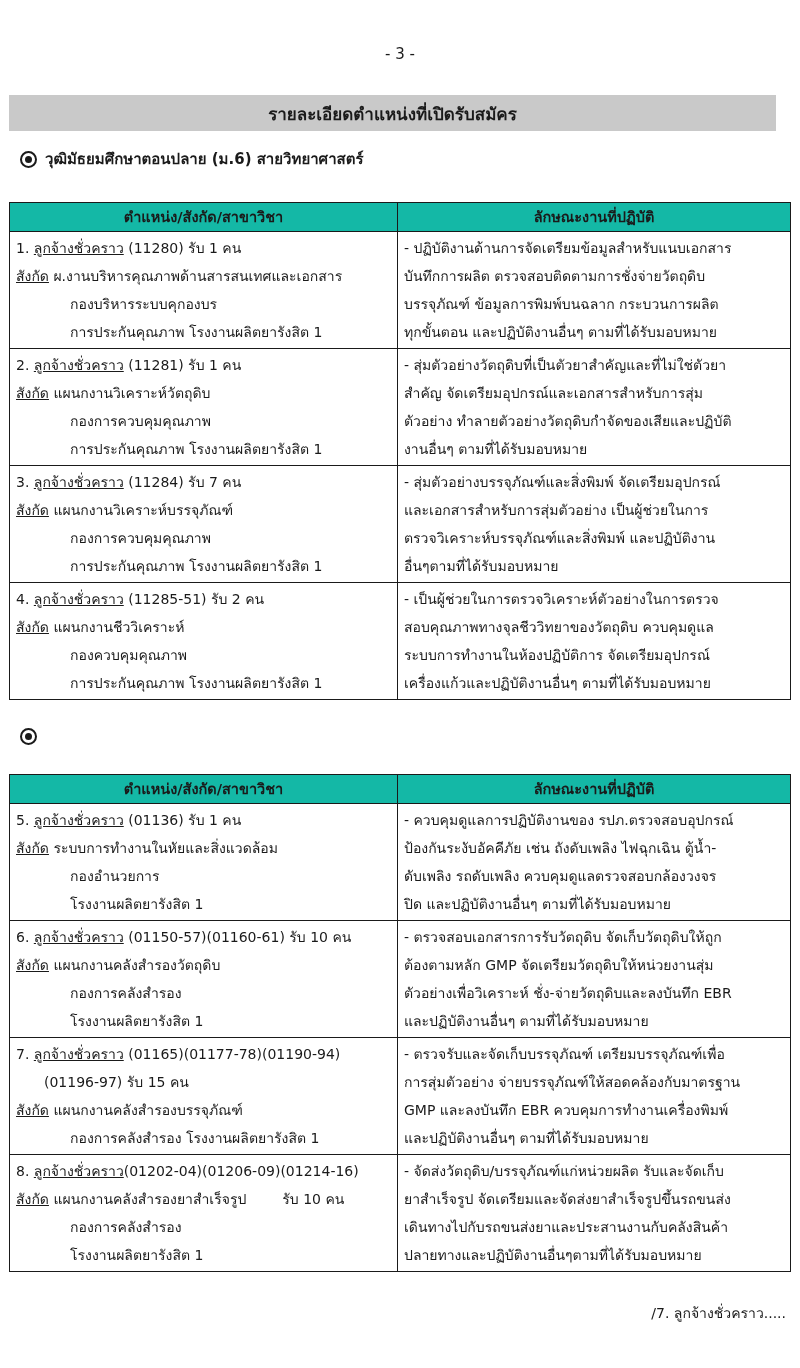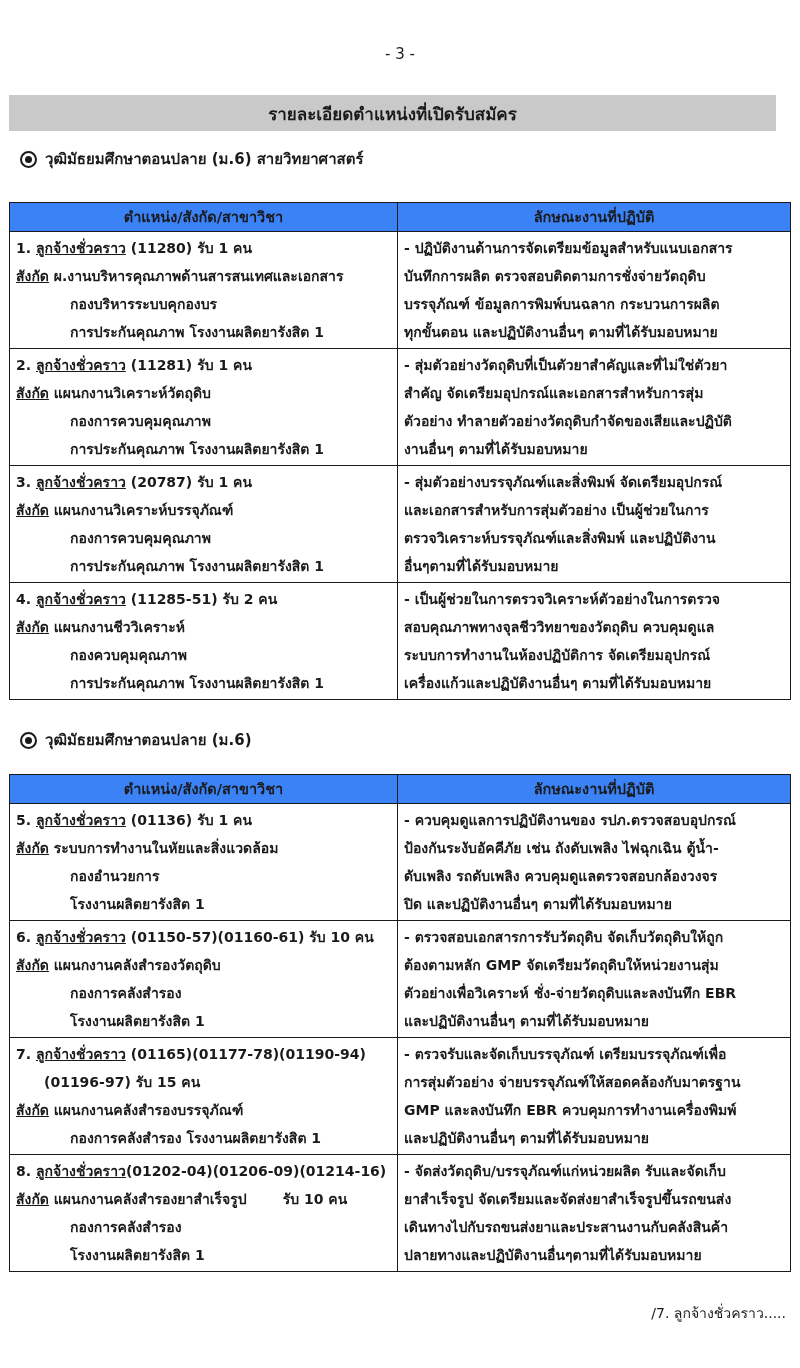--- a/index.html
+++ b/index.html
@@ -29,26 +29,26 @@
   }
   .radio-icon::after {
     content: ""; width: 7px; height: 7px; border-radius: 50%; background: #1a1a1a;
   }
   table.positions {
     position: absolute; left: 9px; width: 782px;
     border-collapse: collapse; table-layout: fixed;
     font-size: 14px; line-height: 28px;
   }
   table.positions th {
-    background: #3b82f6; font-weight: bold; font-size: 14.5px;
+    background: #14b8a6; font-weight: bold; font-size: 14.5px;
     border: 1.5px solid #1a1a1a; height: 26px; padding: 0; text-align: center;
   }
   table.positions td {
     border: 1.5px solid #1a1a1a; vertical-align: top; padding: 2px 6px 2px 6px;
-    white-space: nowrap; overflow: hidden; font-weight: bold;
+    white-space: nowrap; overflow: hidden;
   }
   .col-left { width: 388px; }
   .ul { text-decoration: underline; }
   .indent { padding-left: 54px; display: block; }
   .indent2 { padding-left: 28px; display: block; }
   .line { display: block; }
   .right-gap { display: inline-block; width: 36px; }
   .footer-note {
     position: absolute; top: 1302px; left: 0; width: 786px; text-align: right; font-size: 14px;
   }
@@ -102,21 +102,21 @@
       </td>
       <td>
         <span class="line">- สุ่มตัวอย่างวัตถุดิบที่เป็นตัวยาสำคัญและที่ไม่ใช่ตัวยา</span>
         <span class="line">สำคัญ จัดเตรียมอุปกรณ์และเอกสารสำหรับการสุ่ม</span>
         <span class="line">ตัวอย่าง ทำลายตัวอย่างวัตถุดิบกำจัดของเสียและปฏิบัติ</span>
         <span class="line">งานอื่นๆ ตามที่ได้รับมอบหมาย</span>
       </td>
     </tr>
     <tr>
       <td>
-        <span class="line"><span>3.</span> <span class="ul">ลูกจ้างชั่วคราว</span> <span>(20787) รับ 1 คน</span></span>
+        <span class="line"><span>3.</span> <span class="ul">ลูกจ้างชั่วคราว</span> <span>(11284) รับ 7 คน</span></span>
         <span class="line"><span class="ul">สังกัด</span> <span>แผนกงานวิเคราะห์บรรจุภัณฑ์</span></span>
         <span class="indent">กองการควบคุมคุณภาพ</span>
         <span class="indent">การประกันคุณภาพ โรงงานผลิตยารังสิต 1</span>
       </td>
       <td>
         <span class="line">- สุ่มตัวอย่างบรรจุภัณฑ์และสิ่งพิมพ์ จัดเตรียมอุปกรณ์</span>
         <span class="line">และเอกสารสำหรับการสุ่มตัวอย่าง เป็นผู้ช่วยในการ</span>
         <span class="line">ตรวจวิเคราะห์บรรจุภัณฑ์และสิ่งพิมพ์ และปฏิบัติงาน</span>
         <span class="line">อื่นๆตามที่ได้รับมอบหมาย</span>
       </td>
@@ -133,21 +133,20 @@
         <span class="line">สอบคุณภาพทางจุลชีววิทยาของวัตถุดิบ ควบคุมดูแล</span>
         <span class="line">ระบบการทำงานในห้องปฏิบัติการ จัดเตรียมอุปกรณ์</span>
         <span class="line">เครื่องแก้วและปฏิบัติงานอื่นๆ ตามที่ได้รับมอบหมาย</span>
       </td>
     </tr>
   </tbody>
 </table>
 
 <div class="section-title" style="top:728px;">
   <span class="radio-icon"></span>
-  <span>วุฒิมัธยมศึกษาตอนปลาย (ม.6)</span>
 </div>
 
 <table class="positions" style="top:774px;">
   <colgroup>
       <col class="col-left">
       <col>
     </colgroup>
   <thead>
     <tr>
       <th>ตำแหน่ง/สังกัด/สาขาวิชา</th>

